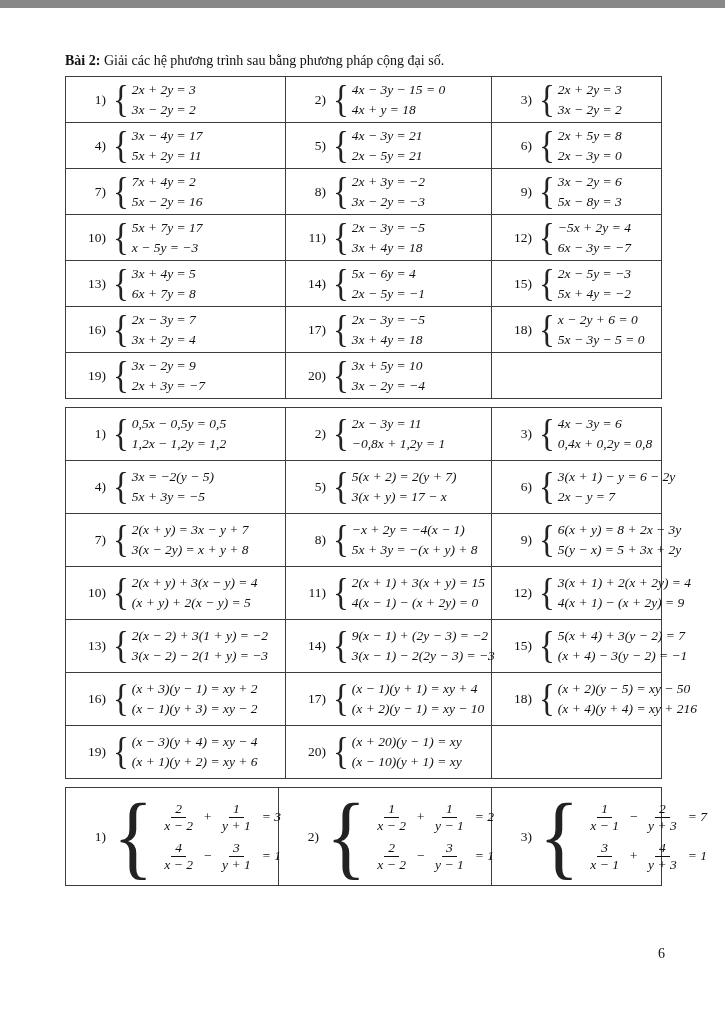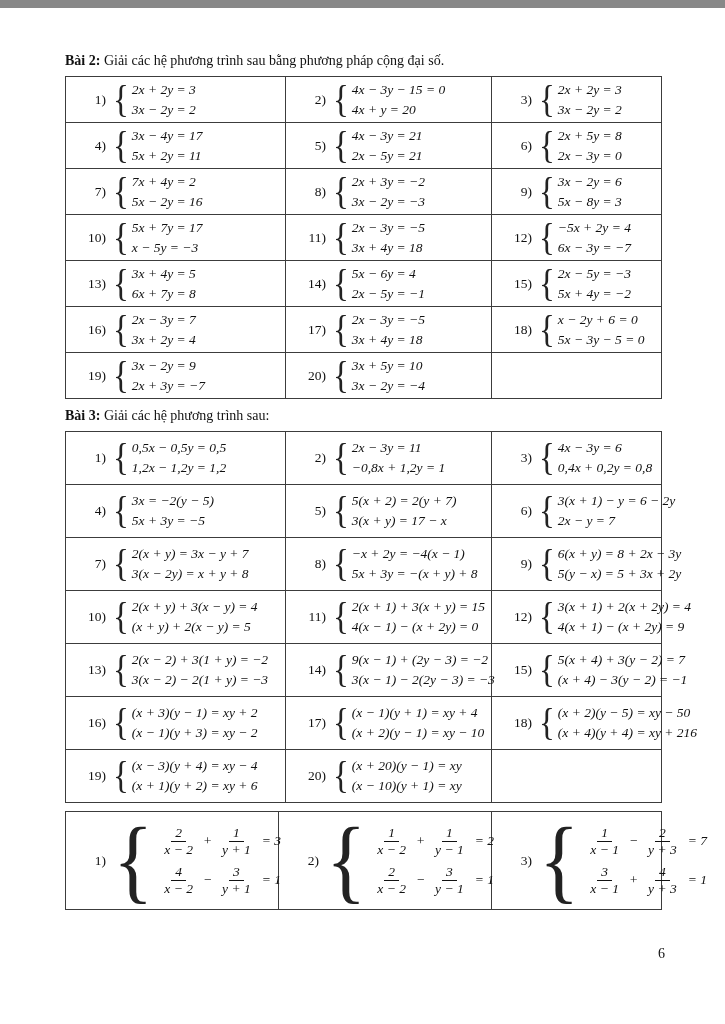--- a/index.html
+++ b/index.html
@@ -70,21 +70,21 @@
                   <span class="eq">3x − 2y = 2</span>
                 </span>
               </div>
             </td>
             <td>
               <div class="sys sys2">
                 <span class="pnum">2)</span>
                 <span class="brace">{</span>
                 <span class="eqs">
                   <span class="eq">4x − 3y − 15 = 0</span>
-                  <span class="eq">4x + y = 20</span>
+                  <span class="eq">4x + y = 18</span>
                 </span>
               </div>
             </td>
             <td>
               <div class="sys sys2">
                 <span class="pnum">3)</span>
                 <span class="brace">{</span>
                 <span class="eqs">
                   <span class="eq">2x + 2y = 3</span>
                   <span class="eq">3x − 2y = 2</span>
@@ -271,21 +271,20 @@
                   <span class="eq">3x + 5y = 10</span>
                   <span class="eq">3x − 2y = −4</span>
                 </span>
               </div>
             </td>
             <td></td>
           </tr>
         </tbody>
     </table>
 
-    <p class="sec-header"><span class="hb">Bài 3:</span><span> Giải các hệ phương trình sau:</span></p>
     <table class="grid t-bai3">
       <colgroup>
           <col class="c1">
           <col class="c2">
           <col class="c3">
         </colgroup>
       <tbody id="bai3-body">
           <tr>
             <td>
               <div class="sys sys2">

